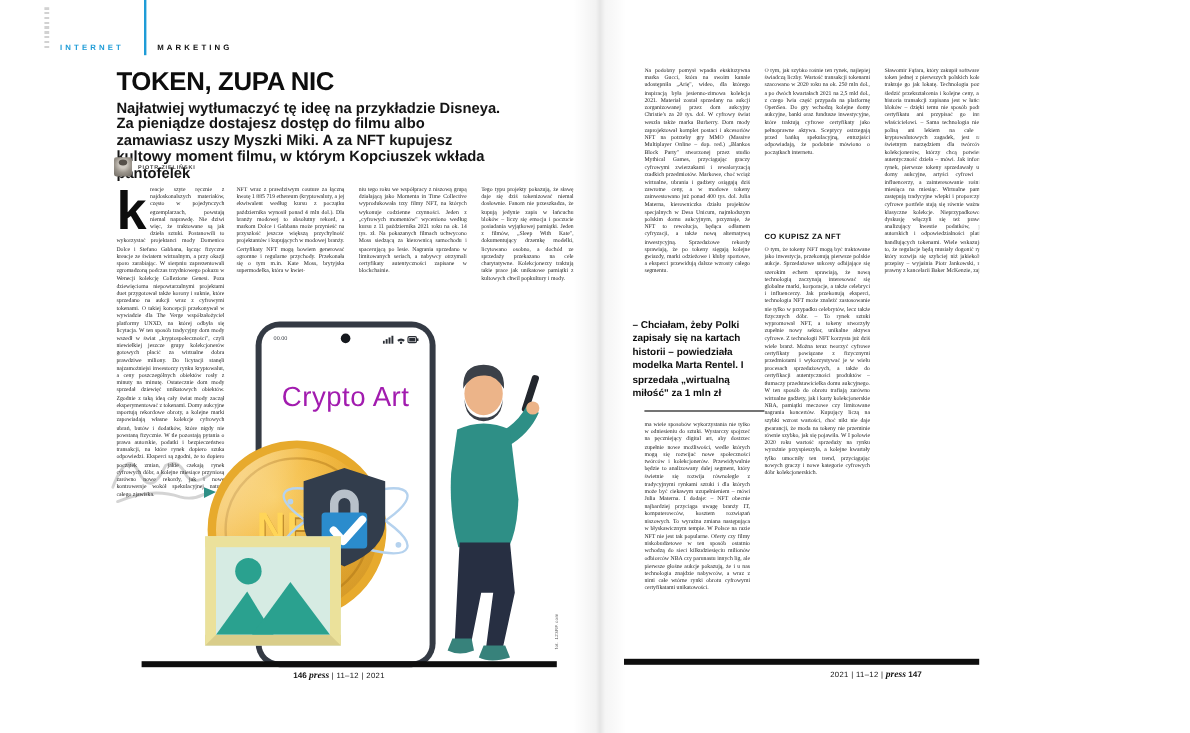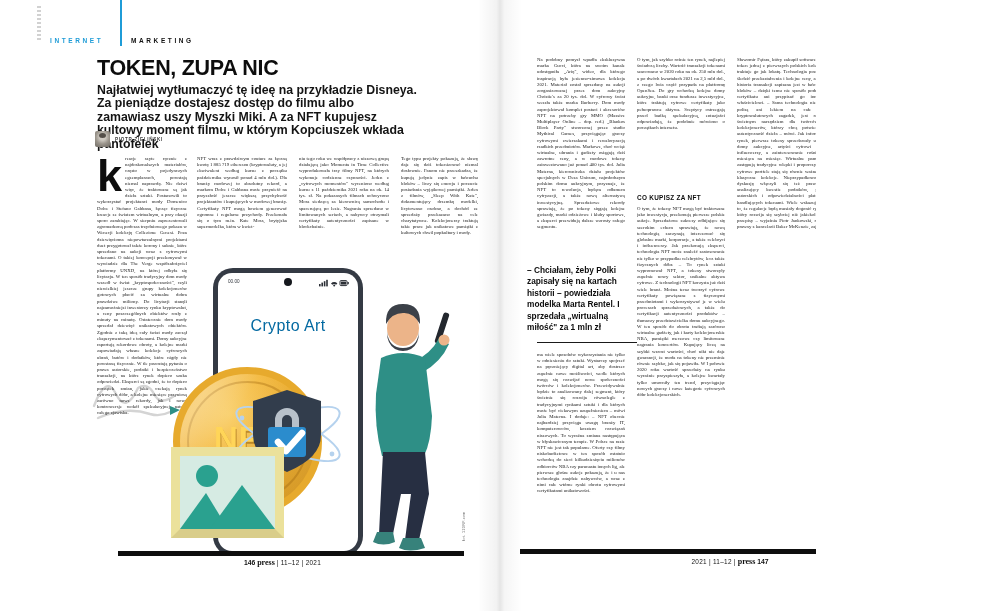--- a/index.html
+++ b/index.html
@@ -32,34 +32,34 @@
        font-size:45px;line-height:36px;padding:2px 3px 0 0;color:#0d0d0d;}
   .pullquote{font-family:"Liberation Sans",sans-serif;font-size:8.3px;line-height:11.4px;
        font-weight:bold;color:#0d0d0d;text-align:left;overflow:hidden;}
   .quote-rule{background:#1a1a1a;height:1px;}
   .subhead{font-family:"Liberation Sans",sans-serif;font-size:6.4px;font-weight:bold;
        letter-spacing:.3px;color:#0d0d0d;}
 
   
   .footer{font-size:6.8px;color:#111;white-space:nowrap;}
   .footer .fpage{font-weight:bold;}
-  .footer .fbrand{font-family:"Liberation Serif",serif;font-weight:bold;font-size:8px;}
+  .footer .fbrand{font-family:"Liberation Serif",serif;font-weight:bold;font-size:8px;font-style:italic;}
   .footer .fissue{font-size:6.4px;letter-spacing:.3px;}
   .ground{background:#0e0e0e;}
 
   
   .scribble{left:90px;top:366px;width:92px;height:64px;z-index:0;}
   .phone{left:213px;top:268px;width:150px;height:288px;background:#343a44;border-radius:20px;
          padding:5px;box-sizing:border-box;z-index:2;}
   .screen{position:relative;width:100%;height:100%;background:#fff;border-radius:14px;overflow:hidden;}
   .clock{position:absolute;left:10px;top:6px;font-size:4.6px;color:#30353c;}
   .cam{position:absolute;left:50%;top:5px;margin-left:-4px;width:8px;height:8px;border-radius:50%;background:#15181d;}
   .statusicons{position:absolute;right:9px;top:5px;}
   .apptitle{position:absolute;left:0;right:0;top:44px;text-align:center;
-            font-size:16px;letter-spacing:.4px;color:#0369a1;font-weight:500;}
+            font-size:23px;letter-spacing:.4px;color:#a21caf;font-weight:500;}
   .coin{left:173px;top:367px;width:149px;height:149px;border-radius:50%;z-index:3;
         background:radial-gradient(circle at 36% 30%,#f9cf6b,#f2b437 55%,#dd9d26 100%);
         border:7px solid #e7aa2d;box-sizing:border-box;}
   .coin::before{content:"";position:absolute;inset:7px;border-radius:50%;
         border:2px solid rgba(176,118,22,.45);}
   .coin::after{content:"";position:absolute;inset:0;border-radius:50%;
         background:linear-gradient(120deg,rgba(255,255,255,.30) 0 16%,rgba(255,255,255,0) 38%,rgba(120,78,8,.14) 78%);}
   .coinlabel{position:absolute;left:0;right:0;top:46px;text-align:center;font-weight:bold;
         font-size:33px;letter-spacing:1px;color:#ffd558;text-shadow:1px 2px 0 rgba(146,92,10,.55);z-index:1;}
   .orbits{left:228px;top:388px;width:120px;height:92px;z-index:4;}

